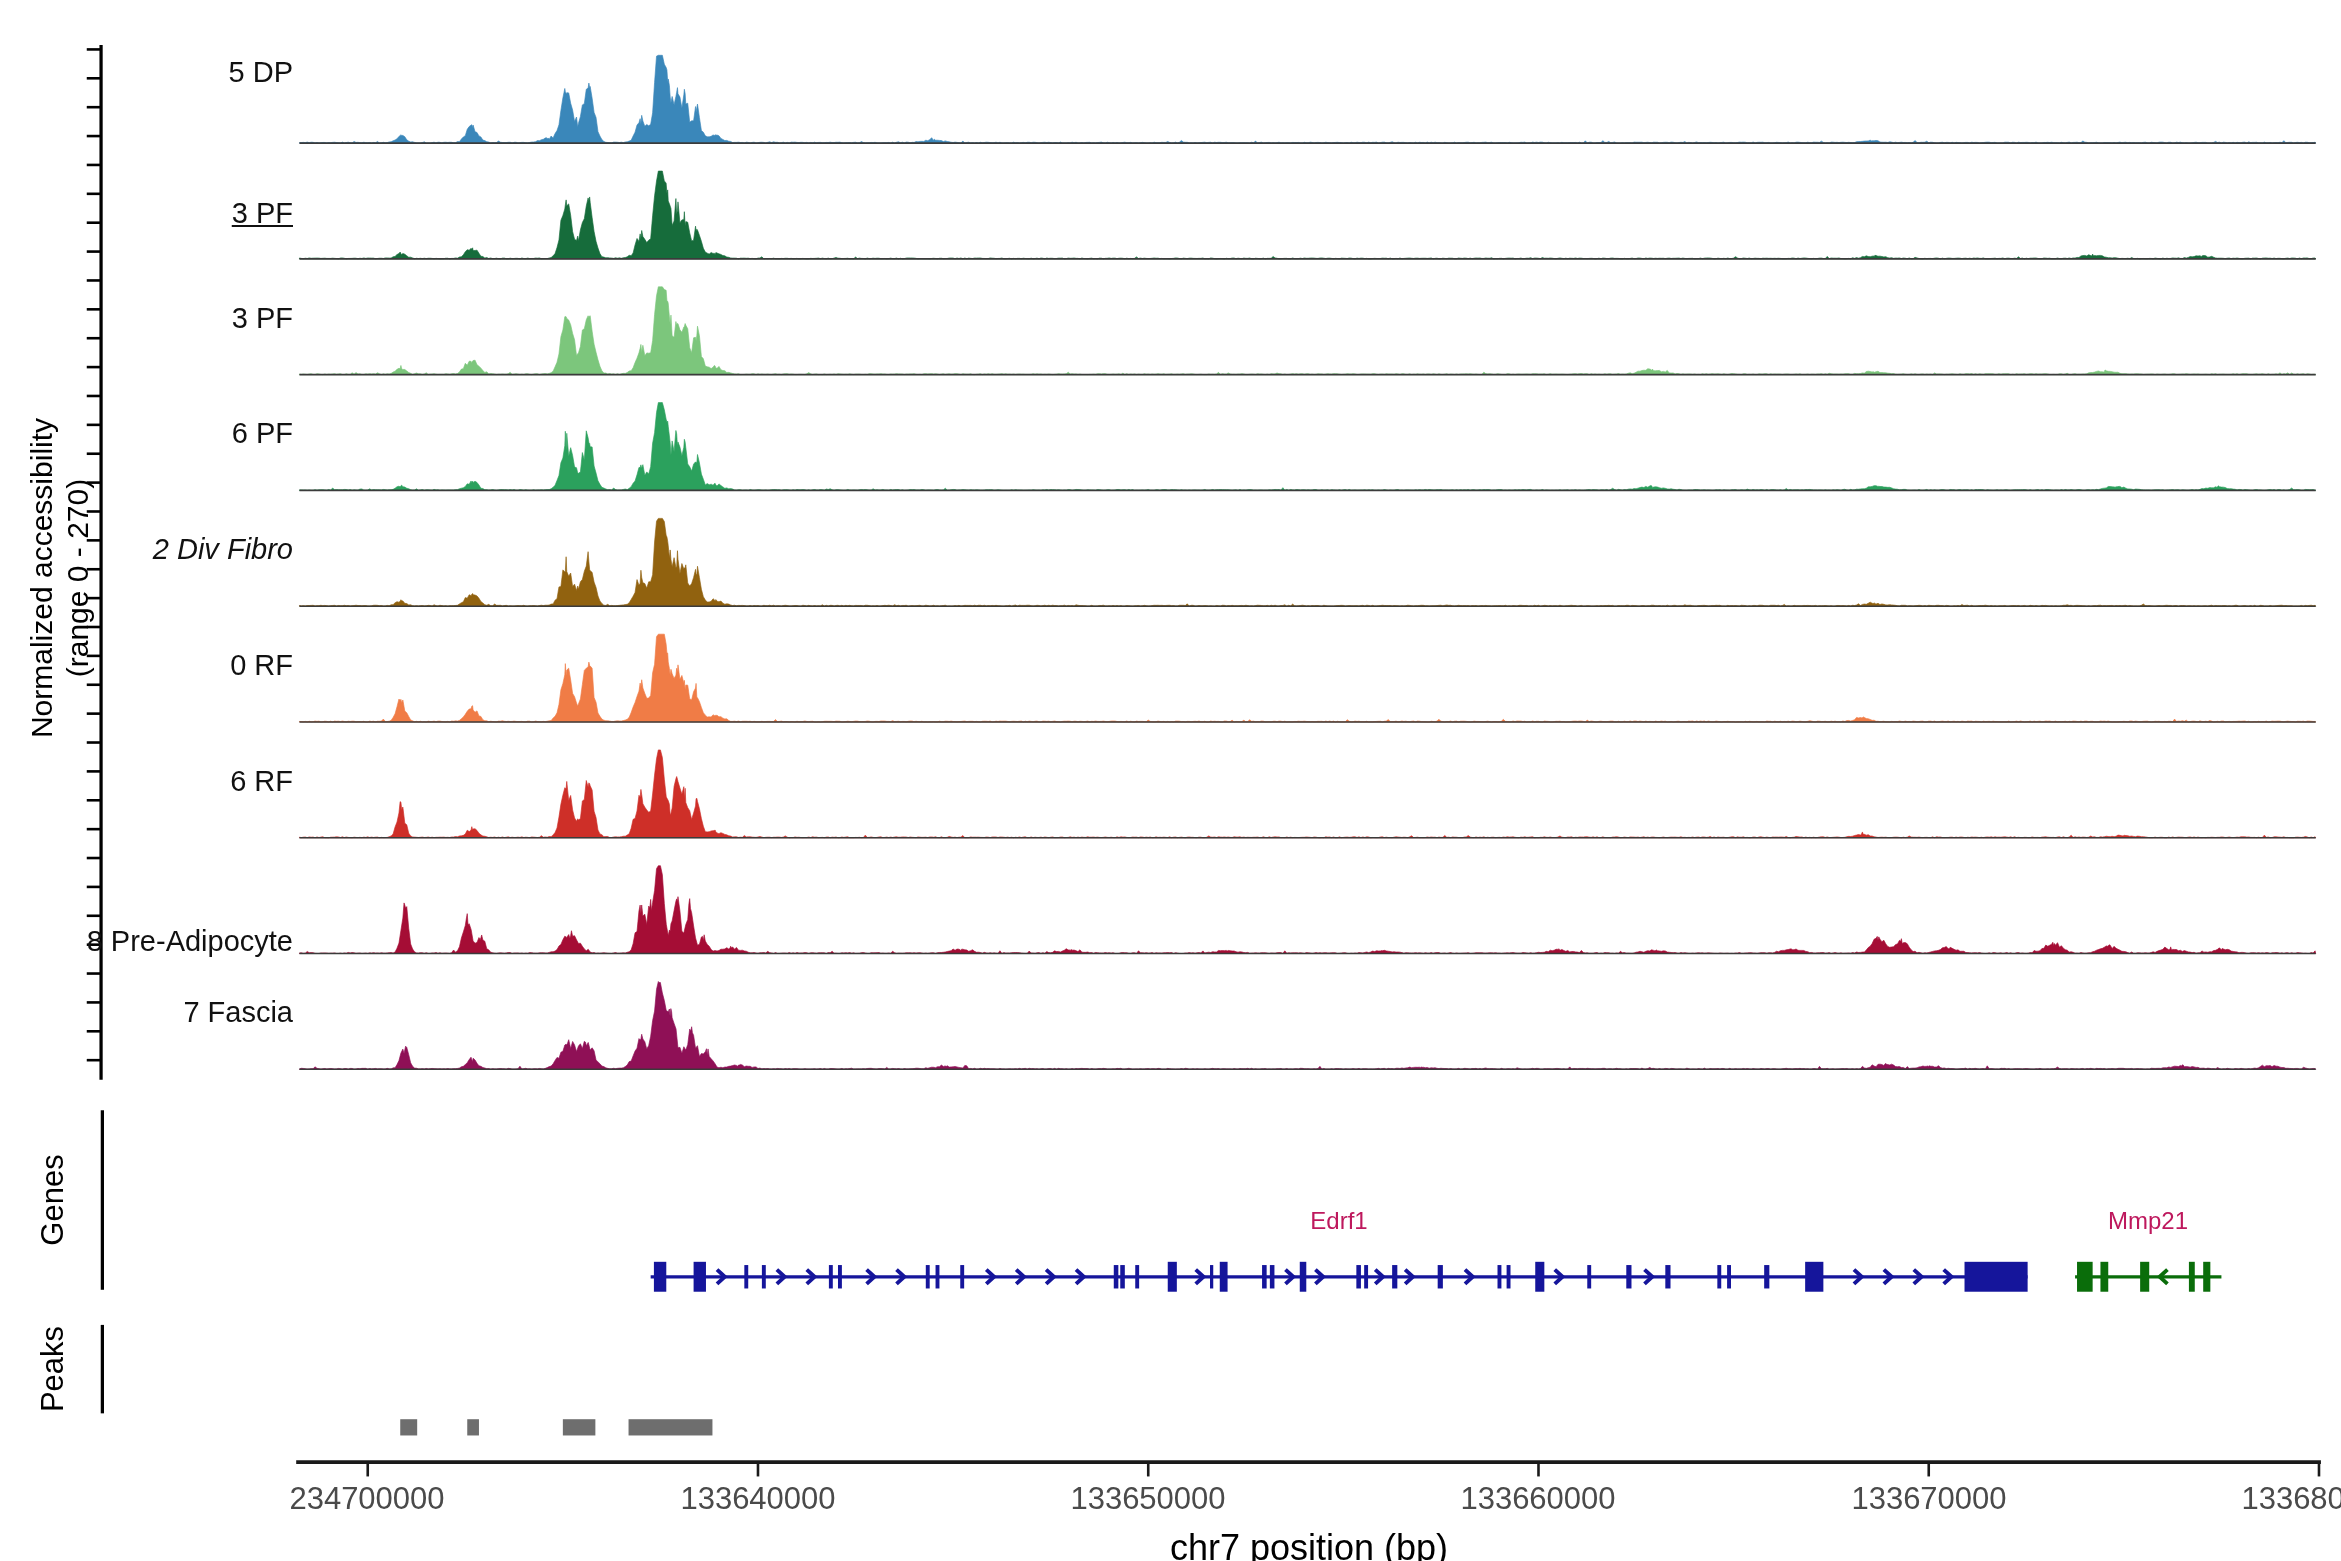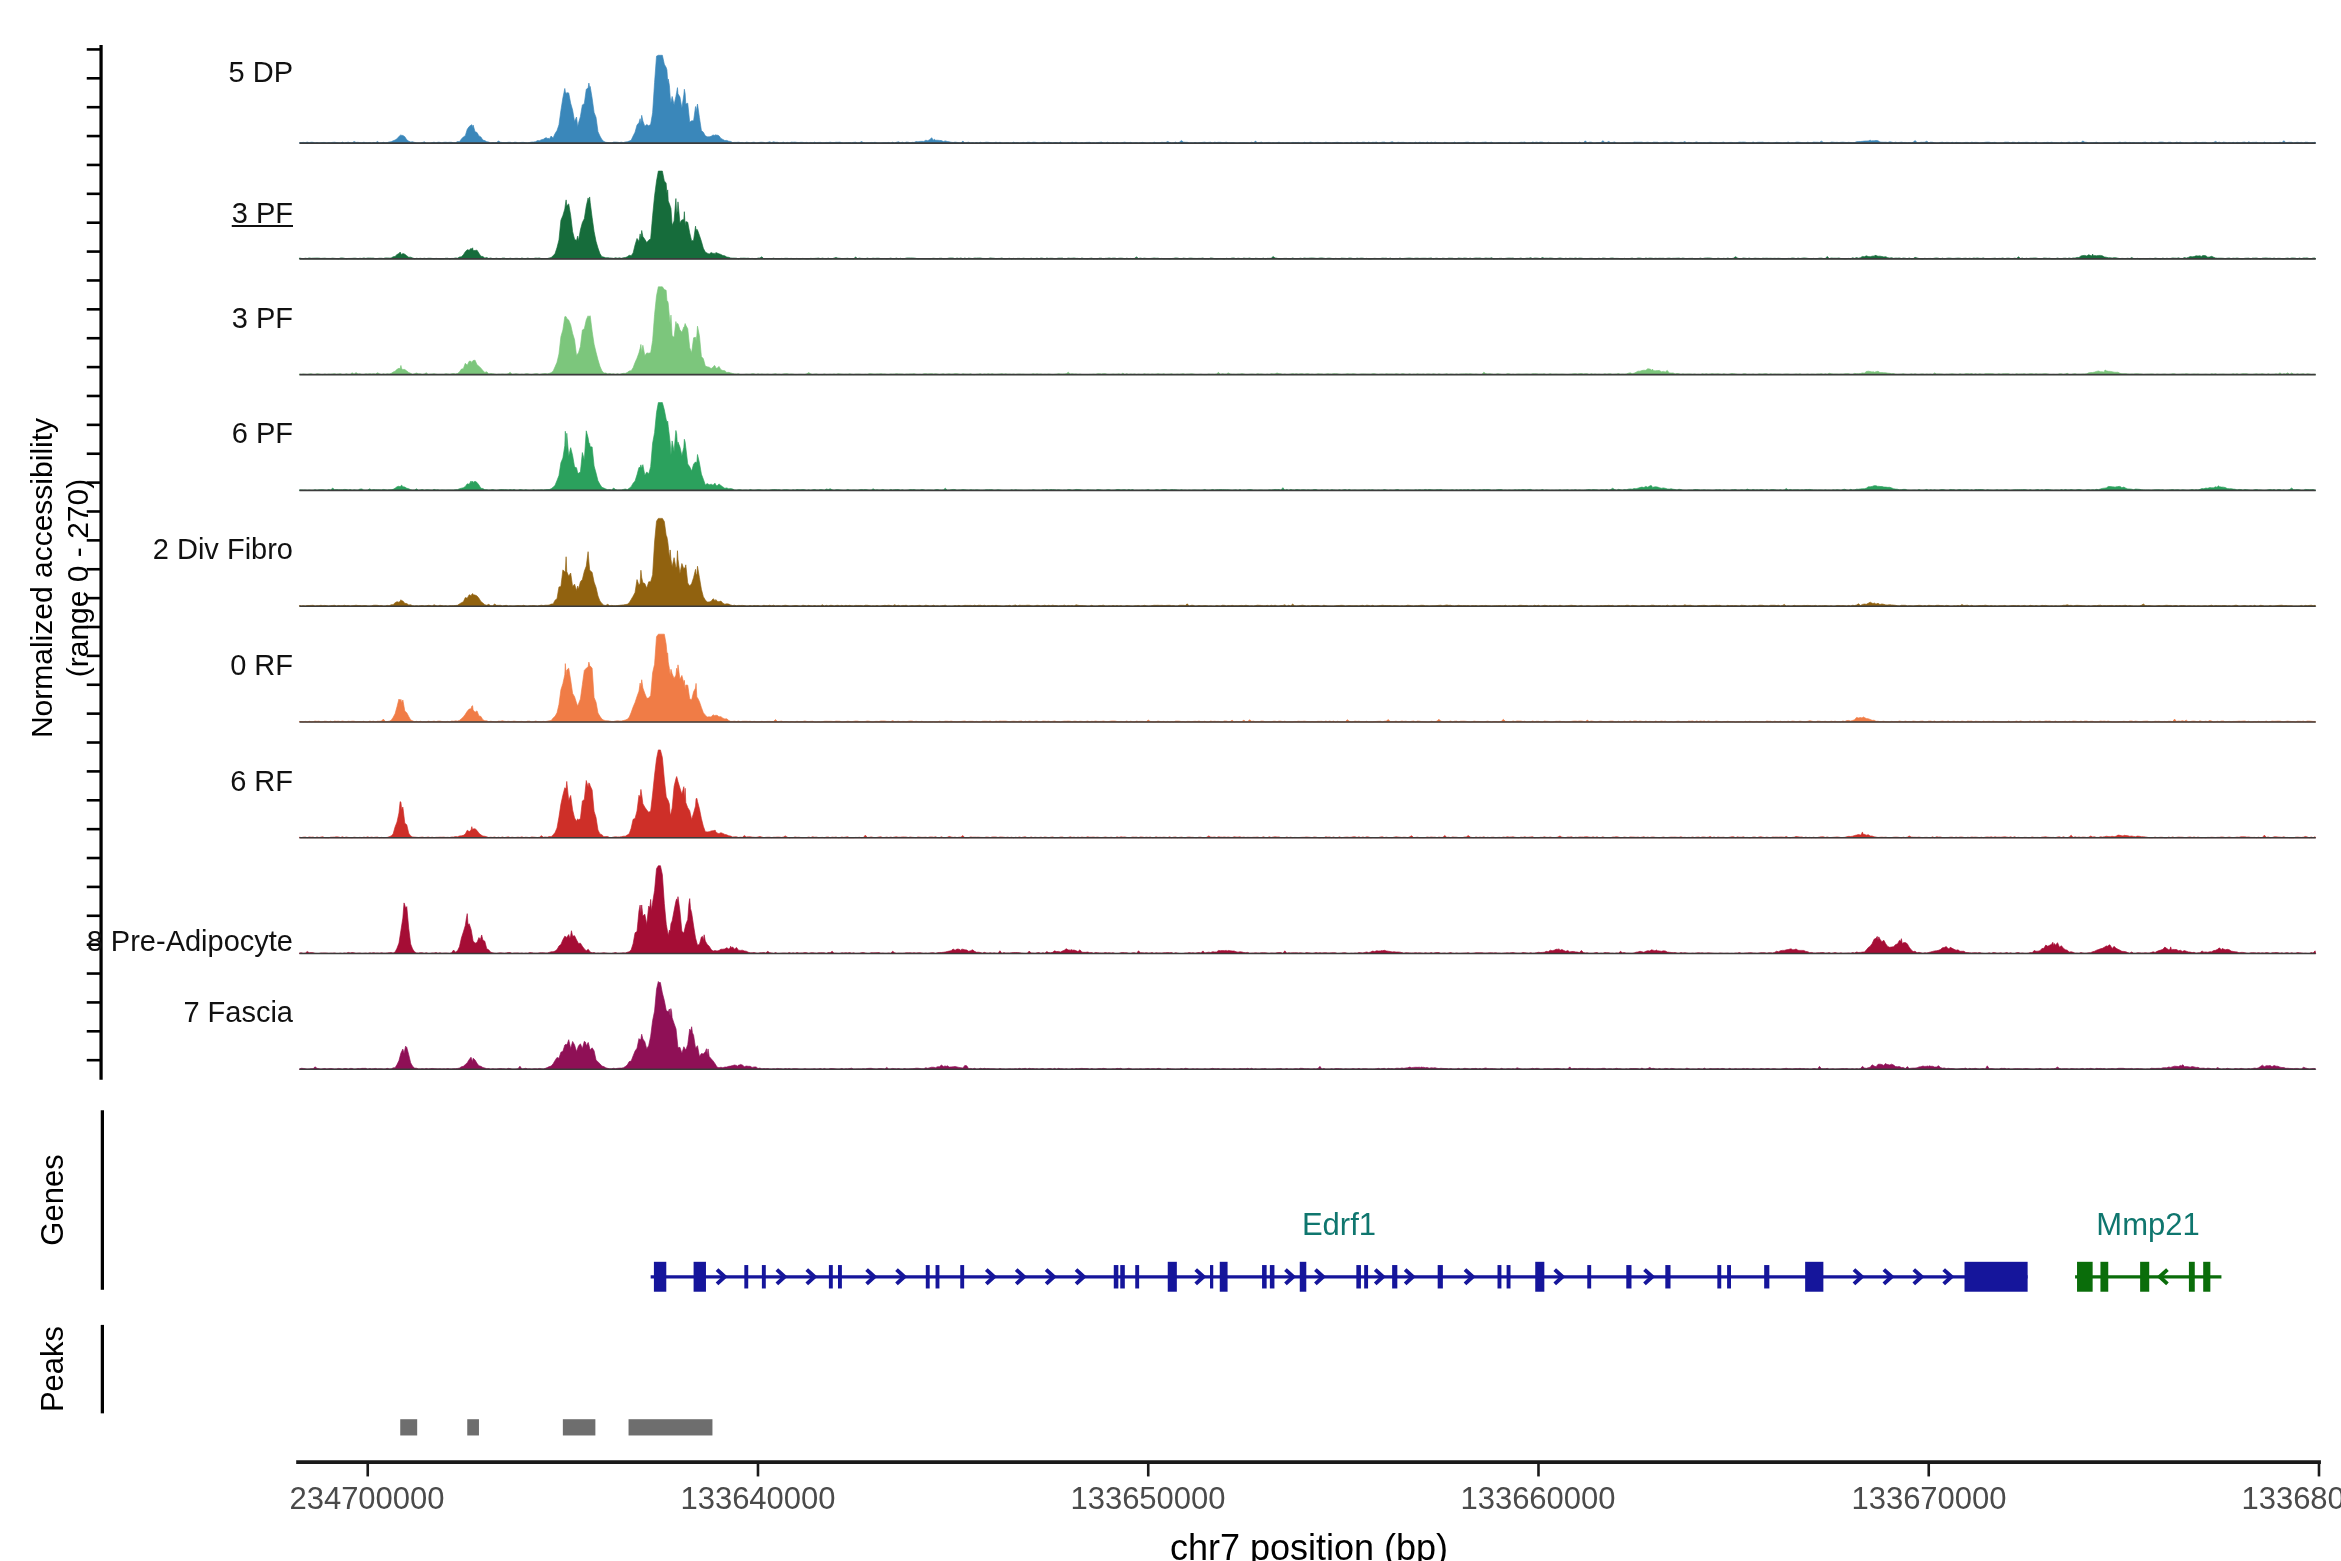--- a/index.html
+++ b/index.html
@@ -10,21 +10,21 @@
         text-align:center;font-size:30px;line-height:36px;color:#000;white-space:nowrap;}
   .seclab{position:absolute;transform:translate(-50%,-50%) rotate(-90deg);
         font-size:31px;color:#000;white-space:nowrap;}
   .seclab.genes{left:53px;top:1200px;}
   .seclab.peaks{left:53px;top:1369px;}
   .xtitle{position:absolute;left:1114px;top:1527px;width:390px;text-align:center;
         font-size:36px;color:#000;}
   .track-label{position:absolute;left:0;width:293px;text-align:right;
         font-size:29px;line-height:34px;color:#111;}
   .xtick{position:absolute;width:260px;text-align:center;font-size:31px;color:#4a4a4a;}
-  .genelabel{position:absolute;width:390px;text-align:center;font-size:31px;color:#0f766e;}
+  .genelabel{position:absolute;width:390px;text-align:center;font-size:24px;color:#be185d;}
 </style>
 </head>
 <body>
 
 <div class="page">
   <svg id="gfx" width="2342" height="1561" viewBox="0 0 3600 2400">
       <line x1="155" y1="69" x2="155" y2="1660" stroke="#000" stroke-width="5"></line>
       <line x1="133" y1="76" x2="155" y2="76" stroke="#000" stroke-width="4"></line>
       <line x1="133" y1="120.4" x2="155" y2="120.4" stroke="#000" stroke-width="4"></line>
       <line x1="133" y1="164.8" x2="155" y2="164.8" stroke="#000" stroke-width="4"></line>
@@ -163,21 +163,21 @@
 
   <div class="seclab genes">Genes</div>
   <div class="seclab peaks">Peaks</div>
   <div class="xtitle">chr7 position (bp)</div>
 
   <div id="track-labels">
       <div class="track-label" style="top: 55px;">5 DP</div>
       <div class="track-label" style="top: 196px; text-decoration: underline;">3 PF</div>
       <div class="track-label" style="top: 301px;">3 PF</div>
       <div class="track-label" style="top: 416px;">6 PF</div>
-      <div class="track-label" style="top: 532px;">2 Div Fibro</div>
+      <div class="track-label" style="top: 532px; font-style: italic;">2 Div Fibro</div>
       <div class="track-label" style="top: 648px;">0 RF</div>
       <div class="track-label" style="top: 764px;">6 RF</div>
       <div class="track-label" style="top: 880px; margin-top: 44px;">8 Pre-Adipocyte</div>
       <div class="track-label" style="top: 995px;">7 Fascia</div>
     </div>
   <div id="tick-labels">
       <div class="xtick" style="left: 237px; top: 1481px;">234700000</div>
       <div class="xtick" style="left: 628px; top: 1481px;">133640000</div>
       <div class="xtick" style="left: 1018px; top: 1481px;">133650000</div>
       <div class="xtick" style="left: 1408px; top: 1481px;">133660000</div>

